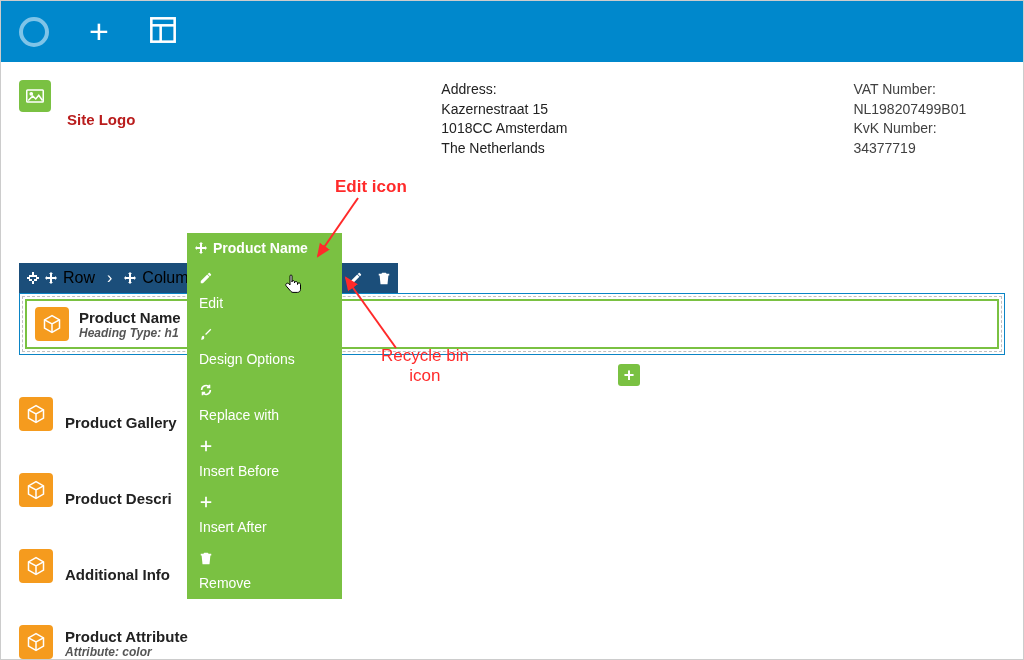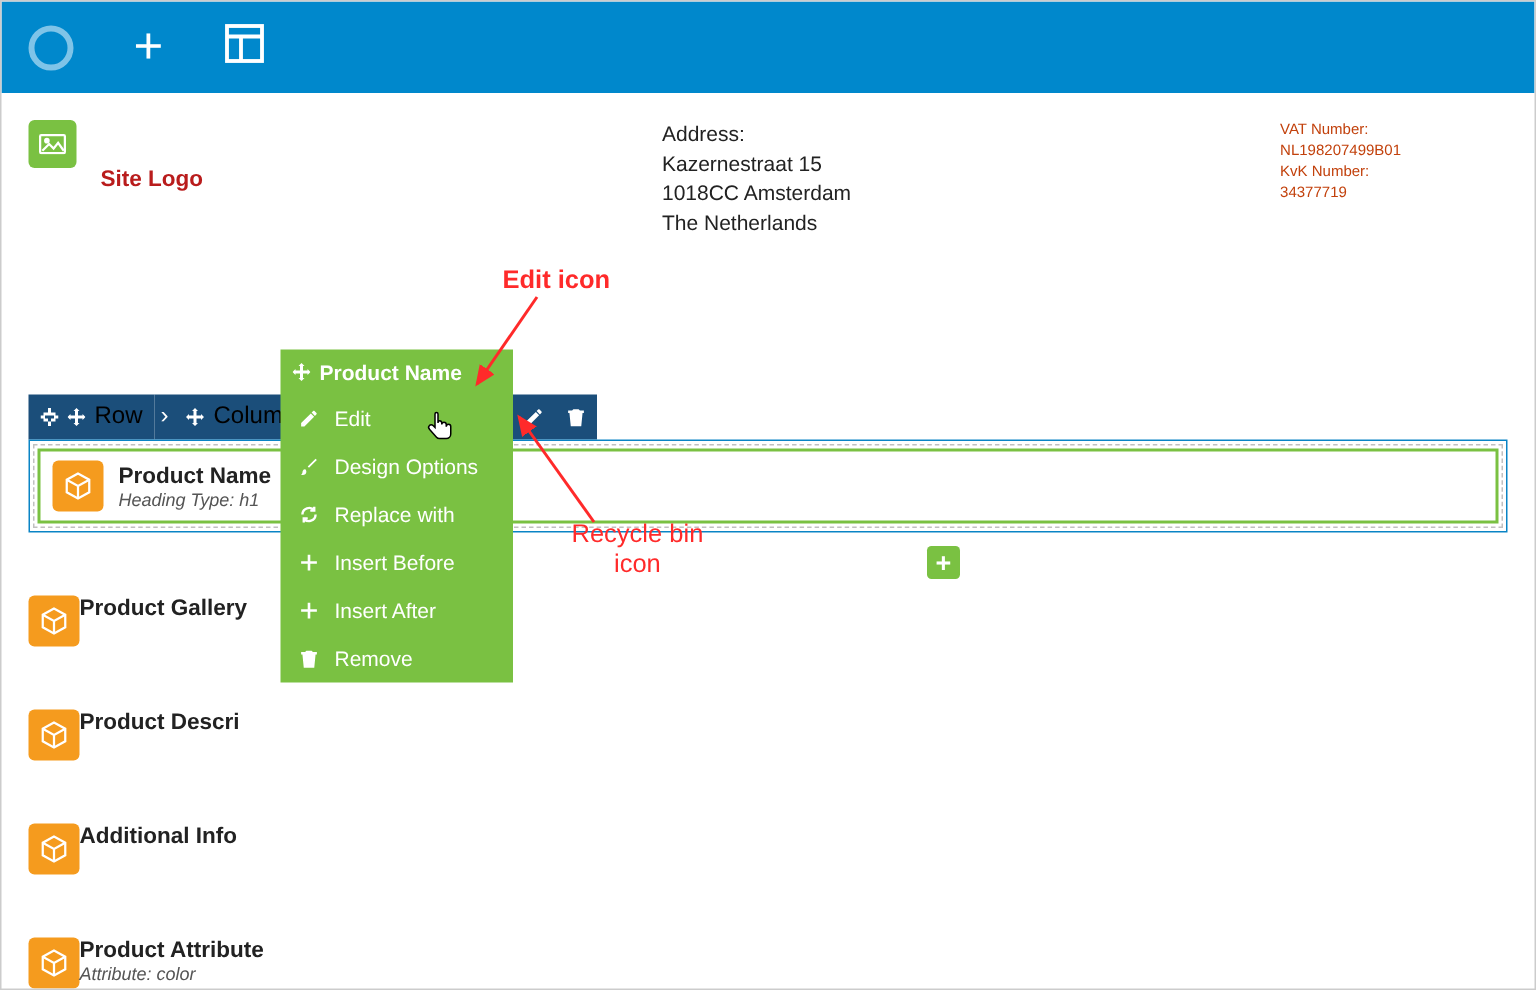--- a/index.html
+++ b/index.html
@@ -19,64 +19,64 @@
 .plus-big { color: #fff; font-size: 34px; font-weight: 200; }
 .layout-icon svg { width: 28px; height: 28px; }
 
 .content { padding: 18px; position: relative; }
 
 .header-row { display: flex; align-items: flex-start; gap: 16px; }
 .logo-box { width: 32px; height: 32px; background: #7ac142; border-radius: 4px; display:flex; align-items:center; justify-content:center; }
 .logo-box svg { width: 18px; height: 14px; }
 .site-logo-label { font-weight: 600; color: #b91c1c; font-size: 15px; align-self:center; }
 .addr-block { margin-left: 290px; color: #222; font-size: 14px; line-height: 1.4; }
-.vat-block { margin-left: 270px; color: #c2410c; font-size: 10px; line-height: 1.4; }
+.vat-block { margin-left: 270px; color: #404040; font-size: 14px; line-height: 1.4; }
 
 .builder-area { margin-top: 105px; position: relative; }
 .bc-seg { display:flex; align-items:center; padding: 0 8px; gap:6px; }
 .bc-navy { background: #1b4e7a; }
 .bc-green { background: #7ac142; }
 .bc-chev { background:#1b4e7a; color:#fff; display:flex; align-items:center; padding:0 4px; }
 .bc-icon { width:12px; height:12px; }
 
 .action-icons { display:inline-flex; align-items:center; background:#1b4e7a; height:30px; }
 .action-icons .ai { width:28px; display:flex; align-items:center; justify-content:center; color:#fff; cursor:pointer; height:100%; }
 .ai svg { width:14px; height:14px; }
 
 .row-outline { border: 1px solid #0a84c5; padding: 2px; margin-top: 0px; position: relative; }
 .col-outline { border: 1px dashed #c0c0c0; padding: 2px; position: relative; }
 .pn-outline { border: 2px solid #7ac142; padding: 4px 8px; display:flex; align-items:center; gap:10px; height:50px; }
 
 .block-icon { width: 34px; height: 34px; background: #f59b1e; border-radius: 4px; display:flex; align-items:center; justify-content:center; flex-shrink:0; }
 .block-icon svg { width:20px; height:20px; }
 
 .block-title { font-weight:700; color:#222; font-size:15px; }
-.block-sub { font-style: italic; color:#555; font-size:12px; }
-
-.block-row { display:flex; align-items:flex-start; margin-top: 42px; }
+.block-sub { font-style: italic; color:#555; font-size:12px;font-weight:bold; }
+
+.block-row { display:flex; align-items:flex-end; gap:12px; margin-top: 42px; }
 
 .plus-badge { position:absolute; left:598px; top:70px; width:22px; height:22px; background:#7ac142; border-radius:3px; display:flex; align-items:center; justify-content:center; color:#fff; font-size:18px; font-weight:700; }
 
 
 .ctx-menu {
   position: absolute;
   left: 168px; top: -30px;
   width: 155px;
   background: #7ac142;
   color: #fff;
   z-index: 50;
   padding-top: 30px;
 }
 .ctx-header {
   position: absolute; top:0; left:0; right:0; height:30px;
   display:flex; align-items:center; padding:0 8px; gap:6px;
   font-weight:600; font-size:14px;
 }
 .ctx-item {
-  display:flex; align-items:center; gap:10px; padding: 8px 12px; font-size:14px; cursor:pointer;
+  display:flex; align-items:flex-start; gap:10px; padding: 8px 12px; font-size:14px; cursor:pointer;flex-direction:column;
 }
 .ctx-item svg { width:14px; height:14px; flex-shrink:0; }
 
 
 .anno { position:absolute; color:#ff2a2a; font-size:17px; z-index:60; }
 .anno-edit { left:334px; top:176px;font-weight:bold; }
 .anno-bin { left:380px; top:345px; text-align:center; line-height:1.2; }
 .arrow { position:absolute; z-index:55; }
 .arrow svg { overflow:visible; }
 

